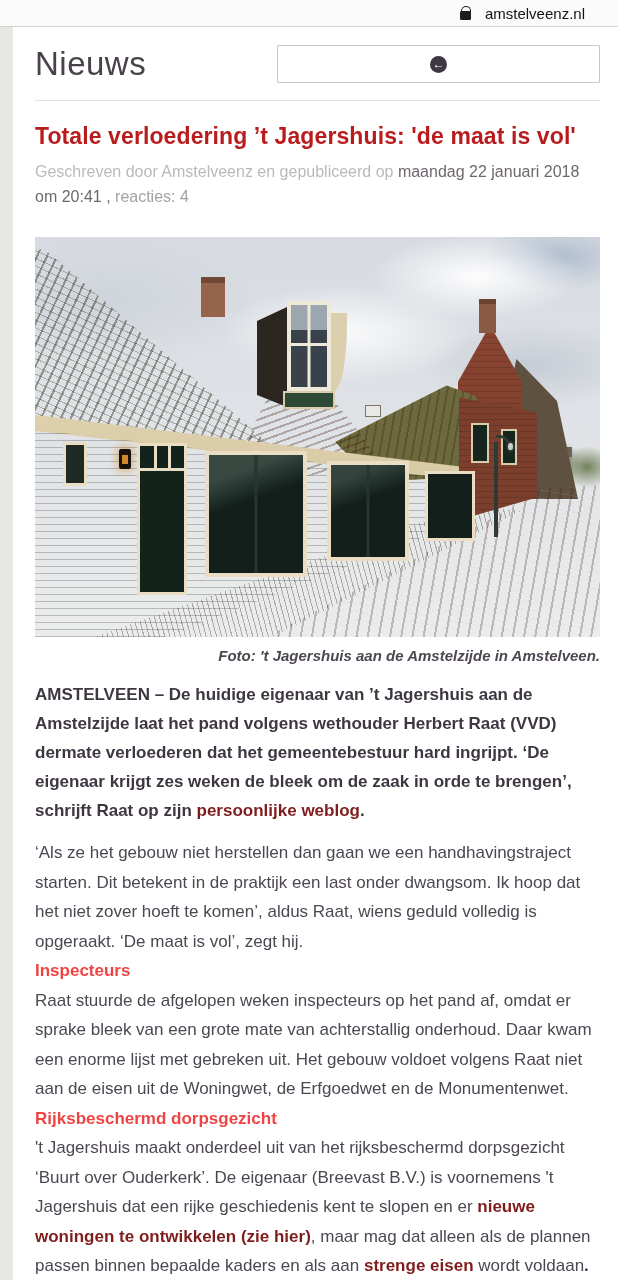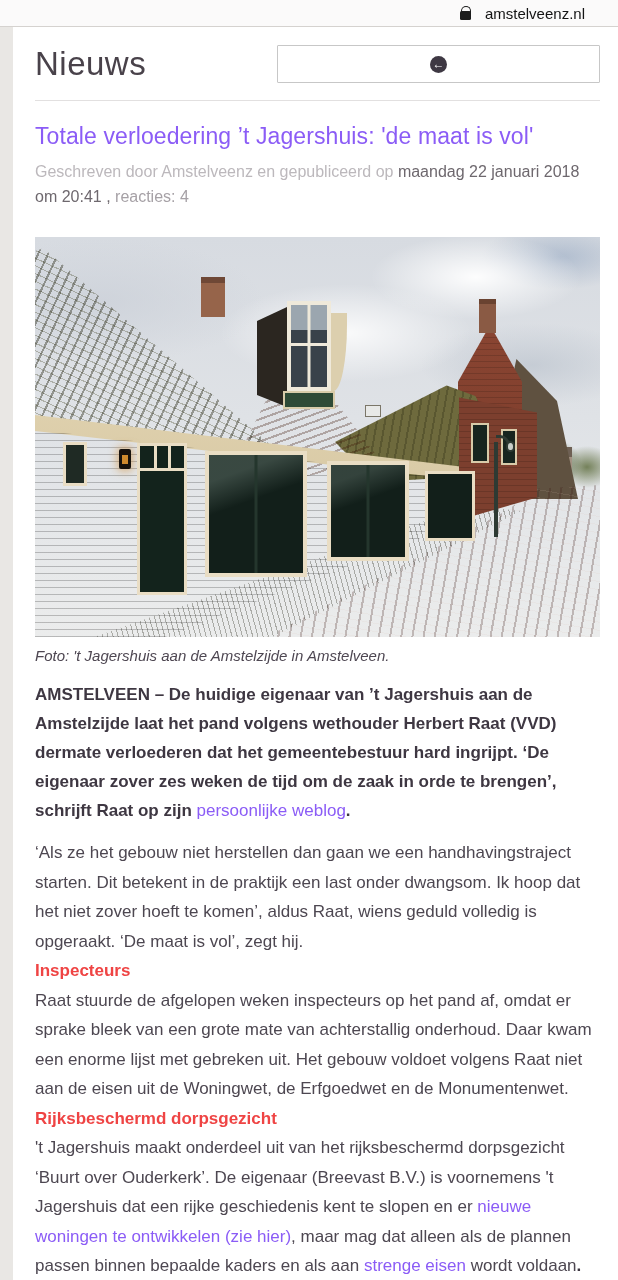--- a/index.html
+++ b/index.html
@@ -24,21 +24,21 @@
   .back-btn { display:flex; align-items:center; justify-content:center; gap:9px;
     width:323px; height:38px; background:#fff; border:1px solid #c7c7c7; border-radius:1px;
     font-size:16px; color:#4a444e; cursor:pointer; }
   .back-icon { width:17px; height:17px; border-radius:50%; background:#3e3843; color:#fff;
     font-size:12px; line-height:17px; text-align:center; font-weight:700; }
   .back-icon::before { content:"\2190"; }
 
   .rule { border:none; border-top:1px solid #e2e0e0; margin-top:17px; }
 
   
-  .article-title { margin-top:22px; font-size:23px; font-weight:400; color:#8b5cf6; letter-spacing:.1px; }
+  .article-title { margin-top:22px; font-size:23px; font-weight:700; color:#b91c1c; letter-spacing:.1px; }
   .byline { margin-top:9px; font-size:16px; line-height:25px; max-width:565px; }
   .seg-byline-light { color:#bcb8bc; }
   .seg-byline-dark  { color:#6e686e; }
   .seg-byline-mid   { color:#a6a1a6; }
 
   
   .photo { position:relative; width:565px; height:400px; margin-top:28px; overflow:hidden;
     background:
       radial-gradient(150px 60px at 78% 10%, rgba(255,255,255,.95), rgba(255,255,255,0) 70%),
       radial-gradient(180px 70px at 55% 24%, rgba(255,255,255,.85), rgba(255,255,255,0) 70%),
@@ -143,27 +143,27 @@
     clip-path:polygon(10.5% 100%,42% 100%,86% 68.5%,77% 67%);
     background-image:repeating-linear-gradient(75deg, rgba(20,20,5,.3) 0 1px, transparent 1px 5px); }
 
   .street-lamp-pole { left:459px; top:205px; width:4px; height:95px; background:#2e3a33; }
   .street-lamp-arm { left:461px; top:198px; width:14px; height:10px; border:3px solid #2e3a33;
     border-bottom:none; border-left:none; border-radius:0 10px 0 0; background:transparent; }
   .street-lamp-head { left:471px; top:204px; width:9px; height:11px; background:#c9cec9;
     border:2px solid #2e3a33; border-radius:50% 50% 45% 45%; }
 
   
-  .caption { margin-top:10px; width:565px; text-align:left; font-style:italic;
-    font-size:15px; color:#4e4752; }
+  .caption { margin-top:10px; width:565px; text-align:right; font-style:italic;
+    font-size:15px; color:#4e4752;font-weight:bold; }
   .intro { margin-top:16px; width:565px; font-size:17px; line-height:29px;
     font-weight:700; color:#3e3742; }
   .body-text { margin-top:13px; width:565px; font-size:17px; line-height:29.5px; color:#4d4751; }
 
-  .seg-link { font-weight:400; color:#8b5cf6; cursor:pointer; }
+  .seg-link { font-weight:700; color:#7f1d1d; cursor:pointer; }
   .seg-bold { font-weight:700; color:#3e3742; }
   .seg-subhead { display:block; font-weight:700; color:#ef4444; }
 </style>
 </head>
 <body>
 
 <div class="statusbar">
   <span class="lock"></span>
   <span class="url-text">amstelveenz.nl</span>
 </div>
@@ -216,18 +216,18 @@
       <div class="win-1"></div>
       <div class="win-2"></div>
       <div class="win-3"></div>
       <div class="street-lamp-pole"></div>
       <div class="street-lamp-arm"></div>
       <div class="street-lamp-head"></div>
     </div>
 
     <div class="caption">Foto: 't Jagershuis aan de Amstelzijde in Amstelveen.</div>
 
-    <p class="intro"><span>AMSTELVEEN – De huidige eigenaar van ’t Jagershuis aan de Amstelzijde laat het pand volgens wethouder Herbert Raat (VVD) dermate verloederen dat het gemeentebestuur hard ingrijpt. ‘De eigenaar zover zes weken de tijd om de zaak in orde te brengen’, schrijft Raat op zijn </span><span class="seg-link">persoonlijke weblog</span><span>.</span></p>
+    <p class="intro"><span>AMSTELVEEN – De huidige eigenaar van ’t Jagershuis aan de Amstelzijde laat het pand volgens wethouder Herbert Raat (VVD) dermate verloederen dat het gemeentebestuur hard ingrijpt. ‘De eigenaar krijgt zes weken de bleek om de zaak in orde te brengen’, schrijft Raat op zijn </span><span class="seg-link">persoonlijke weblog</span><span>.</span></p>
 
     <div class="body-text"><span>‘Als ze het gebouw niet herstellen dan gaan we een handhavingstraject starten. Dit betekent in de praktijk een last onder dwangsom. Ik hoop dat het niet zover hoeft te komen’, aldus Raat, wiens geduld volledig is opgeraakt. ‘De maat is vol’, zegt hij.</span><span class="seg-subhead">Inspecteurs</span><span>Raat stuurde de afgelopen weken inspecteurs op het pand af, omdat er sprake bleek van een grote mate van achterstallig onderhoud. Daar kwam een enorme lijst met gebreken uit. Het gebouw voldoet volgens Raat niet aan de eisen uit de Woningwet, de Erfgoedwet en de Monumentenwet.</span><span class="seg-subhead">Rijksbeschermd dorpsgezicht</span><span>'t Jagershuis maakt onderdeel uit van het rijksbeschermd dorpsgezicht ‘Buurt over Ouderkerk’. De eigenaar (Breevast B.V.) is voornemens 't Jagershuis dat een rijke geschiedenis kent te slopen en er </span><span class="seg-link">nieuwe woningen te ontwikkelen (zie hier)</span><span>, maar mag dat alleen als de plannen passen binnen bepaalde kaders en als aan </span><span class="seg-link">strenge eisen</span><span> wordt voldaan</span><span class="seg-bold">.</span><span> Recente plannen voor de bouw 7 woningen konden op veel verzet van de buurt rekenen.</span></div>
 
   </div>
 </div>
 
 </body></html>

